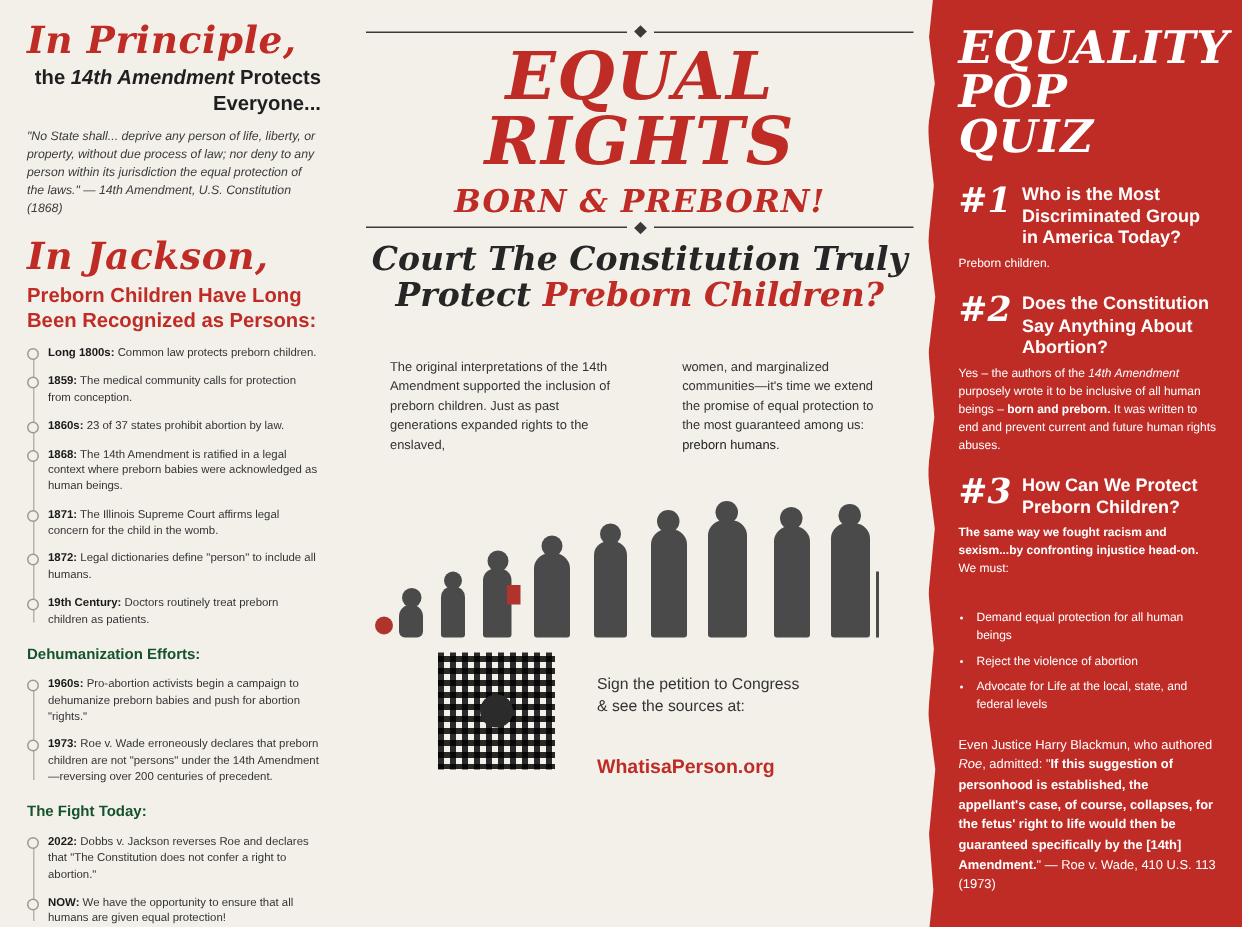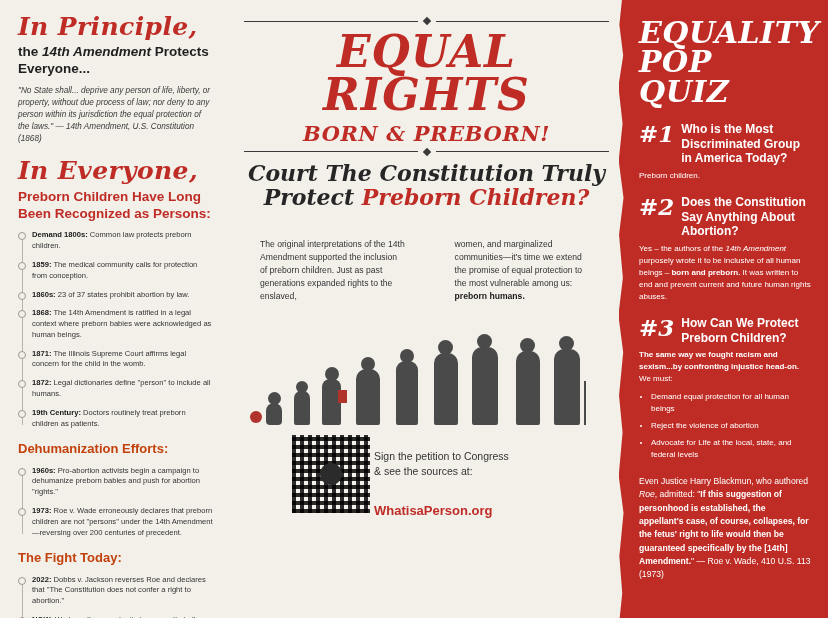--- a/index.html
+++ b/index.html
@@ -19,25 +19,25 @@
         background:#f3f0ea;
         clip-path:polygon(0 0,62% 0,46% 4%,70% 9%,40% 14%,66% 20%,42% 26%,72% 32%,44% 38%,68% 45%,40% 51%,70% 57%,44% 64%,66% 70%,42% 77%,72% 83%,46% 90%,64% 96%,48% 100%,0 100%);
         z-index:2;}
 
   
   .script-h{
     font-family:"DejaVu Serif", serif;
     color:#bf2c26;font-weight:bold;font-style:italic;
     font-size:25px;line-height:1.05;letter-spacing:.4px;margin:0 0 4px 0;
   }
-  .sub-h{font-size:13.5px;font-weight:bold;color:#1f1f1f;line-height:1.25;margin:0 0 7px 0;}
+  .sub-h{font-size:13.5px;font-weight:bold;color:#1f1f1f;line-height:1.25;margin:0 0 7px 0;text-align:right;}
   .sub-h em{font-style:italic;}
   .quote{font-size:8.2px;line-height:1.45;color:#3a3a3a;font-style:italic;margin:0 0 14px 0;}
   .red-h{color:#bf2c26;font-size:13.5px;font-weight:bold;line-height:1.25;margin:4px 0 8px 0;}
-  .red-h2{color:#c2410c;font-size:13px;font-weight:bold;line-height:1.25;margin:12px 0 8px 0;}
+  .red-h2{color:#14532d;font-size:10px;font-weight:bold;line-height:1.25;margin:12px 0 8px 0;}
 
   .timeline{position:relative;margin:0;padding:0 0 0 14px;list-style:none;}
   .timeline:before{content:"";position:absolute;left:3.5px;top:4px;bottom:4px;width:1.2px;background:#b9b4ab;}
   .timeline li{position:relative;font-size:7.6px;line-height:1.42;color:#333;margin:0 0 8px 0;}
   .timeline li:before{content:"";position:absolute;left:-14px;top:2px;width:6px;height:6px;border-radius:50%;background:#f3f0ea;border:1.4px solid #9e9890;}
   .timeline li b{font-weight:bold;color:#1a1a1a;}
 
   
   .diamond-rule{display:flex;align-items:center;justify-content:center;gap:6px;margin:4px 0 6px 0;}
   .diamond-rule .ln{height:1px;background:#3a3a3a;flex:1;}
@@ -46,67 +46,67 @@
   .title{font-family:"DejaVu Serif", serif;font-weight:bold;font-style:italic;color:#bf2c26;text-align:center;line-height:.98;}
   .title .l1{font-size:44px;display:block;letter-spacing:1px;}
   .title .l2{font-size:44px;display:block;letter-spacing:1px;}
   .title .l3{font-size:21px;display:block;color:#bf2c26;margin-top:8px;letter-spacing:.6px;}
 
   .q-head{font-family:"DejaVu Serif", serif;font-style:italic;font-weight:bold;text-align:center;line-height:1.12;margin:6px 0 12px 0;font-size:22px;color:#262626;}
   .q-head .hl{color:#bf2c26;}
 
   .body-cols{display:flex;gap:16px;font-size:8.6px;line-height:1.5;color:#333;}
   .body-cols p{margin:16px;}
-  .body-cols b{font-weight:bold;color:#1a1a1a;}
+  .body-cols b{font-weight:normal;color:#1a1a1a;}
 
   
   .figures{position:relative;height:96px;margin:10px 0 0 0;}
   .fig{position:absolute;bottom:0;background:#4a4a4a;}
 
-  .qr-row{display:flex;align-items:flex-start;gap:4px;margin-top:10px;padding-left:48px;}
+  .qr-row{display:flex;align-items:flex-start;gap:28px;margin-top:10px;padding-left:48px;}
   .qr{width:78px;height:78px;background:
       repeating-linear-gradient(90deg,#2b2b2b 0 4px,#f3f0ea 4px 8px),
       repeating-linear-gradient(0deg,#2b2b2b 0 4px,transparent 4px 8px);
       background-blend-mode:multiply;position:relative;}
   .qr:after{content:"";position:absolute;left:50%;top:50%;width:22px;height:22px;transform:translate(-50%,-50%);border-radius:50%;background:#2b2b2b;}
   .petition{font-size:10.5px;line-height:1.5;color:#333;padding-top:14px;}
   .petition .site{color:#bf2c26;font-weight:bold;font-size:13px;display:block;margin-top:21px;}
 
   
   .eq-title{font-family:"DejaVu Serif", serif;font-weight:bold;font-style:italic;font-size:30px;line-height:.98;margin:0 0 16px 0;letter-spacing:.5px;}
   .qnum{font-family:"DejaVu Serif", serif;font-style:italic;font-weight:bold;font-size:23px;line-height:1;}
   .q-block{margin-bottom:13px;}
   .q-title{font-size:12px;font-weight:bold;line-height:1.22;display:inline;}
   .q-line{display:flex;gap:7px;align-items:flex-start;margin-bottom:4px;}
   .q-ans{font-size:8px;line-height:1.5;}
   .q-ans b{font-weight:bold;text-align:center;}
   .q-ans i{font-style:italic;}
-  .bullets{margin:6px 0 0 0;padding:0 0 0 12px;}
+  .bullets{margin:21px 0 0 0;padding:0 0 0 12px;}
   .bullets li{font-size:8px;line-height:1.5;margin-bottom:5px;}
   .closing{font-size:8.6px;line-height:1.55;margin-top:14px;}
   .closing b{font-weight:bold;}
   .closing i{font-style:italic;}
 </style>
 </head>
 <body>
 
 <div class="page">
 
   <div class="col-left">
     <div class="script-h">In Principle,</div>
     <div class="sub-h">
       <span>the </span><em>14th Amendment</em><span> Protects Everyone...</span>
     </div>
     <div class="quote">"No State shall... deprive any person of life, liberty, or property, without due process of law; nor deny to any person within its jurisdiction the equal protection of the laws." — 14th Amendment, U.S. Constitution (1868)</div>
 
-    <div class="script-h">In Everyone,</div>
+    <div class="script-h">In Jackson,</div>
     <div class="red-h">Preborn Children Have Long Been Recognized as Persons:</div>
 
     <ul class="timeline">
-      <li><b>Demand 1800s:</b><span> Common law protects preborn children.</span></li>
+      <li><b>Long 1800s:</b><span> Common law protects preborn children.</span></li>
       <li><b>1859:</b><span> The medical community calls for protection from conception.</span></li>
       <li><b>1860s:</b><span> 23 of 37 states prohibit abortion by law.</span></li>
       <li><b>1868:</b><span> The 14th Amendment is ratified in a legal context where preborn babies were acknowledged as human beings.</span></li>
       <li><b>1871:</b><span> The Illinois Supreme Court affirms legal concern for the child in the womb.</span></li>
       <li><b>1872:</b><span> Legal dictionaries define "person" to include all humans.</span></li>
       <li><b>19th Century:</b><span> Doctors routinely treat preborn children as patients.</span></li>
     </ul>
 
     <div class="red-h2">Dehumanization Efforts:</div>
     <ul class="timeline">
@@ -140,21 +140,21 @@
     </div>
 
     <div class="q-head">
       <span>Court The Constitution Truly</span><br>
       <span>Protect </span><span class="hl">Preborn Children?</span>
     </div>
 
     <div class="body-cols">
       <p>The original interpretations of the 14th Amendment supported the inclusion of preborn children. Just as past generations expanded rights to the enslaved,</p>
       <p>
-        <span>women, and marginalized communities—it's time we extend the promise of equal protection to the most vulnerable among us: </span><b>preborn humans.</b>
+        <span>women, and marginalized communities—it's time we extend the promise of equal protection to the most guaranteed among us: </span><b>preborn humans.</b>
       </p>
     </div>
 
     <div class="figures">
 
       <span class="fig" style="left:6px;bottom:2px;width:12px;height:12px;border-radius:50%;background:#b0332c;"></span>
       <span class="fig" style="left:22px;width:16px;height:22px;border-radius:8px 8px 4px 4px;"></span>
       <span class="fig" style="left:24px;bottom:20px;width:13px;height:13px;border-radius:50%;"></span>
 
       <span class="fig" style="left:50px;width:16px;height:34px;border-radius:7px 7px 2px 2px;"></span>

